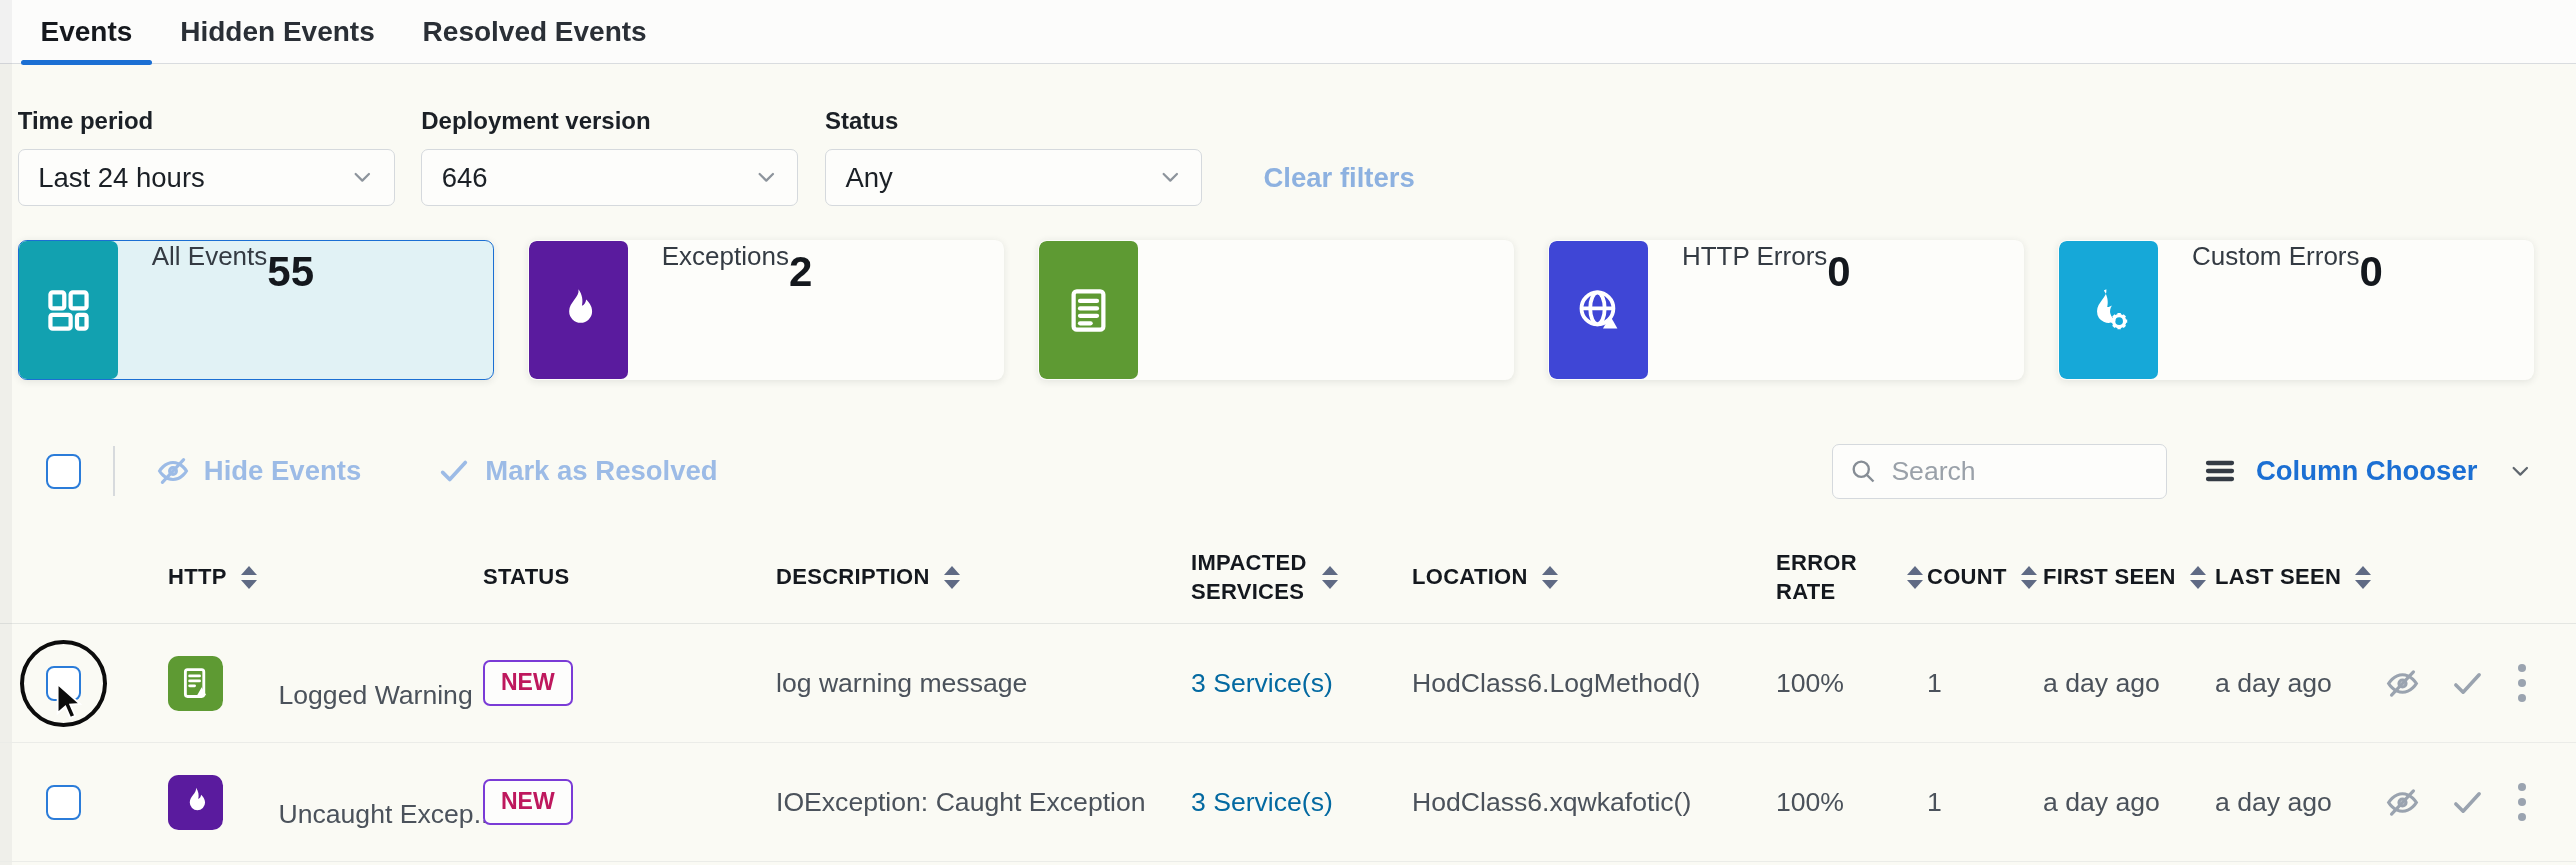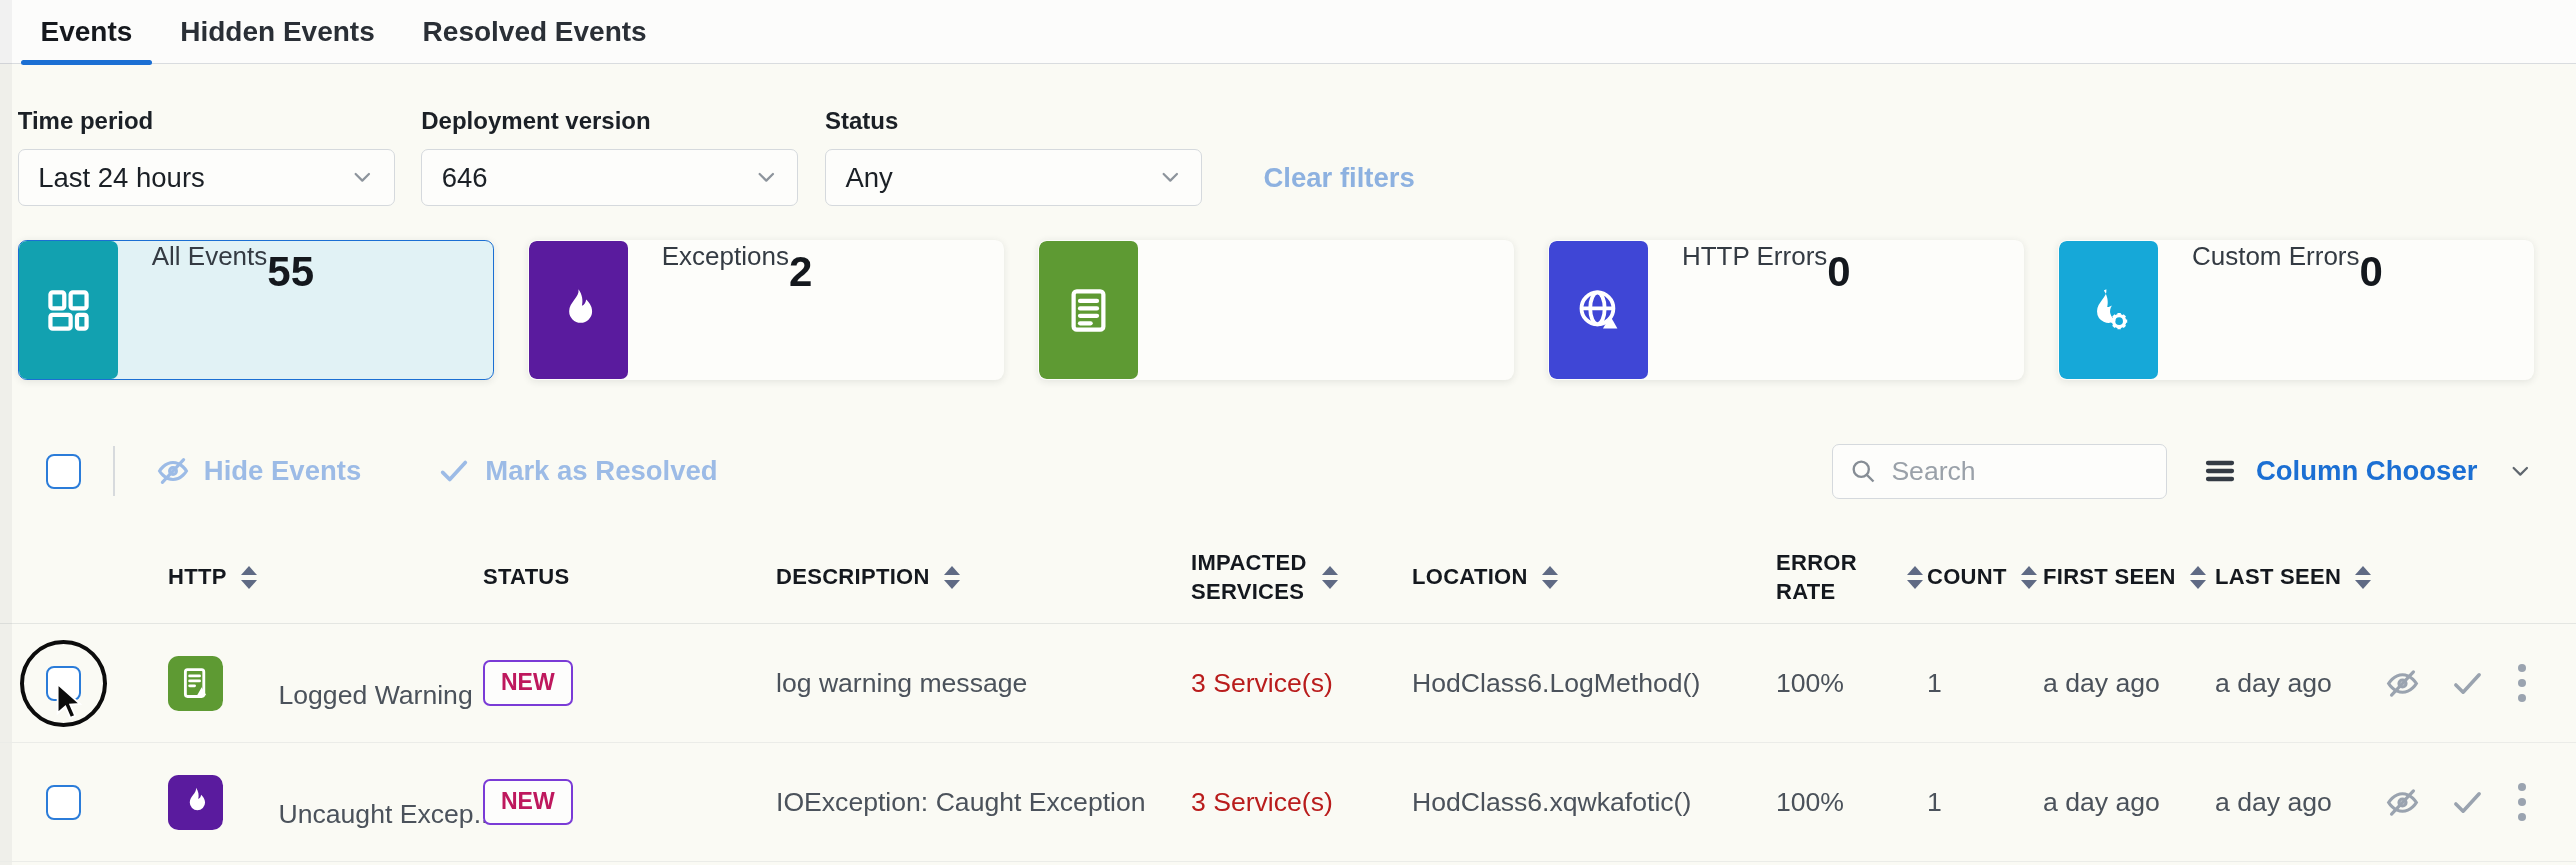--- a/index.html
+++ b/index.html
@@ -120,21 +120,21 @@
   .type-icon {
     width: 55px; height: 55px; border-radius: 10.6px; flex:none;
     display:flex; align-items:center; justify-content:center;
   }
   .type-icon svg { width: 34px; height: 34px; }
   .type-label { margin-left: 19.5px; font-size: 26.6px; color:#4b525b; white-space:nowrap; }
   .badge {
     display:inline-block; padding: 6.2px 16px 8px; border: 2.7px solid #7a3bd6; border-radius: 7px;
     font-size: 23px; font-weight: 700; color:#be185d; background:#fdfdfc;
   }
-  .link { color:#b91c1c; font-weight: 500; cursor:pointer; }
+  .link { color:#0369a1; font-weight: 500; cursor:pointer; }
   .mono-ish { white-space:nowrap; }
   .actions { display:flex; align-items:center; gap: 30px; padding-left: 10.6px; }
   .actions svg { width: 35px; height: 35px; color:#9aa3af; cursor:pointer; }
   .kebab { display:flex; flex-direction:column; gap: 7px; cursor:pointer; padding: 3.5px; }
   .kebab b { width: 8px; height: 8px; border-radius: 50%; background:#9aa3af; }
 
   
   .click-ring {
     position:absolute; left: 19.5px; top: 16px; width: 87px; height: 87px;
     border: 4.4px solid #0c0c0c; border-radius: 50%; pointer-events:none;

